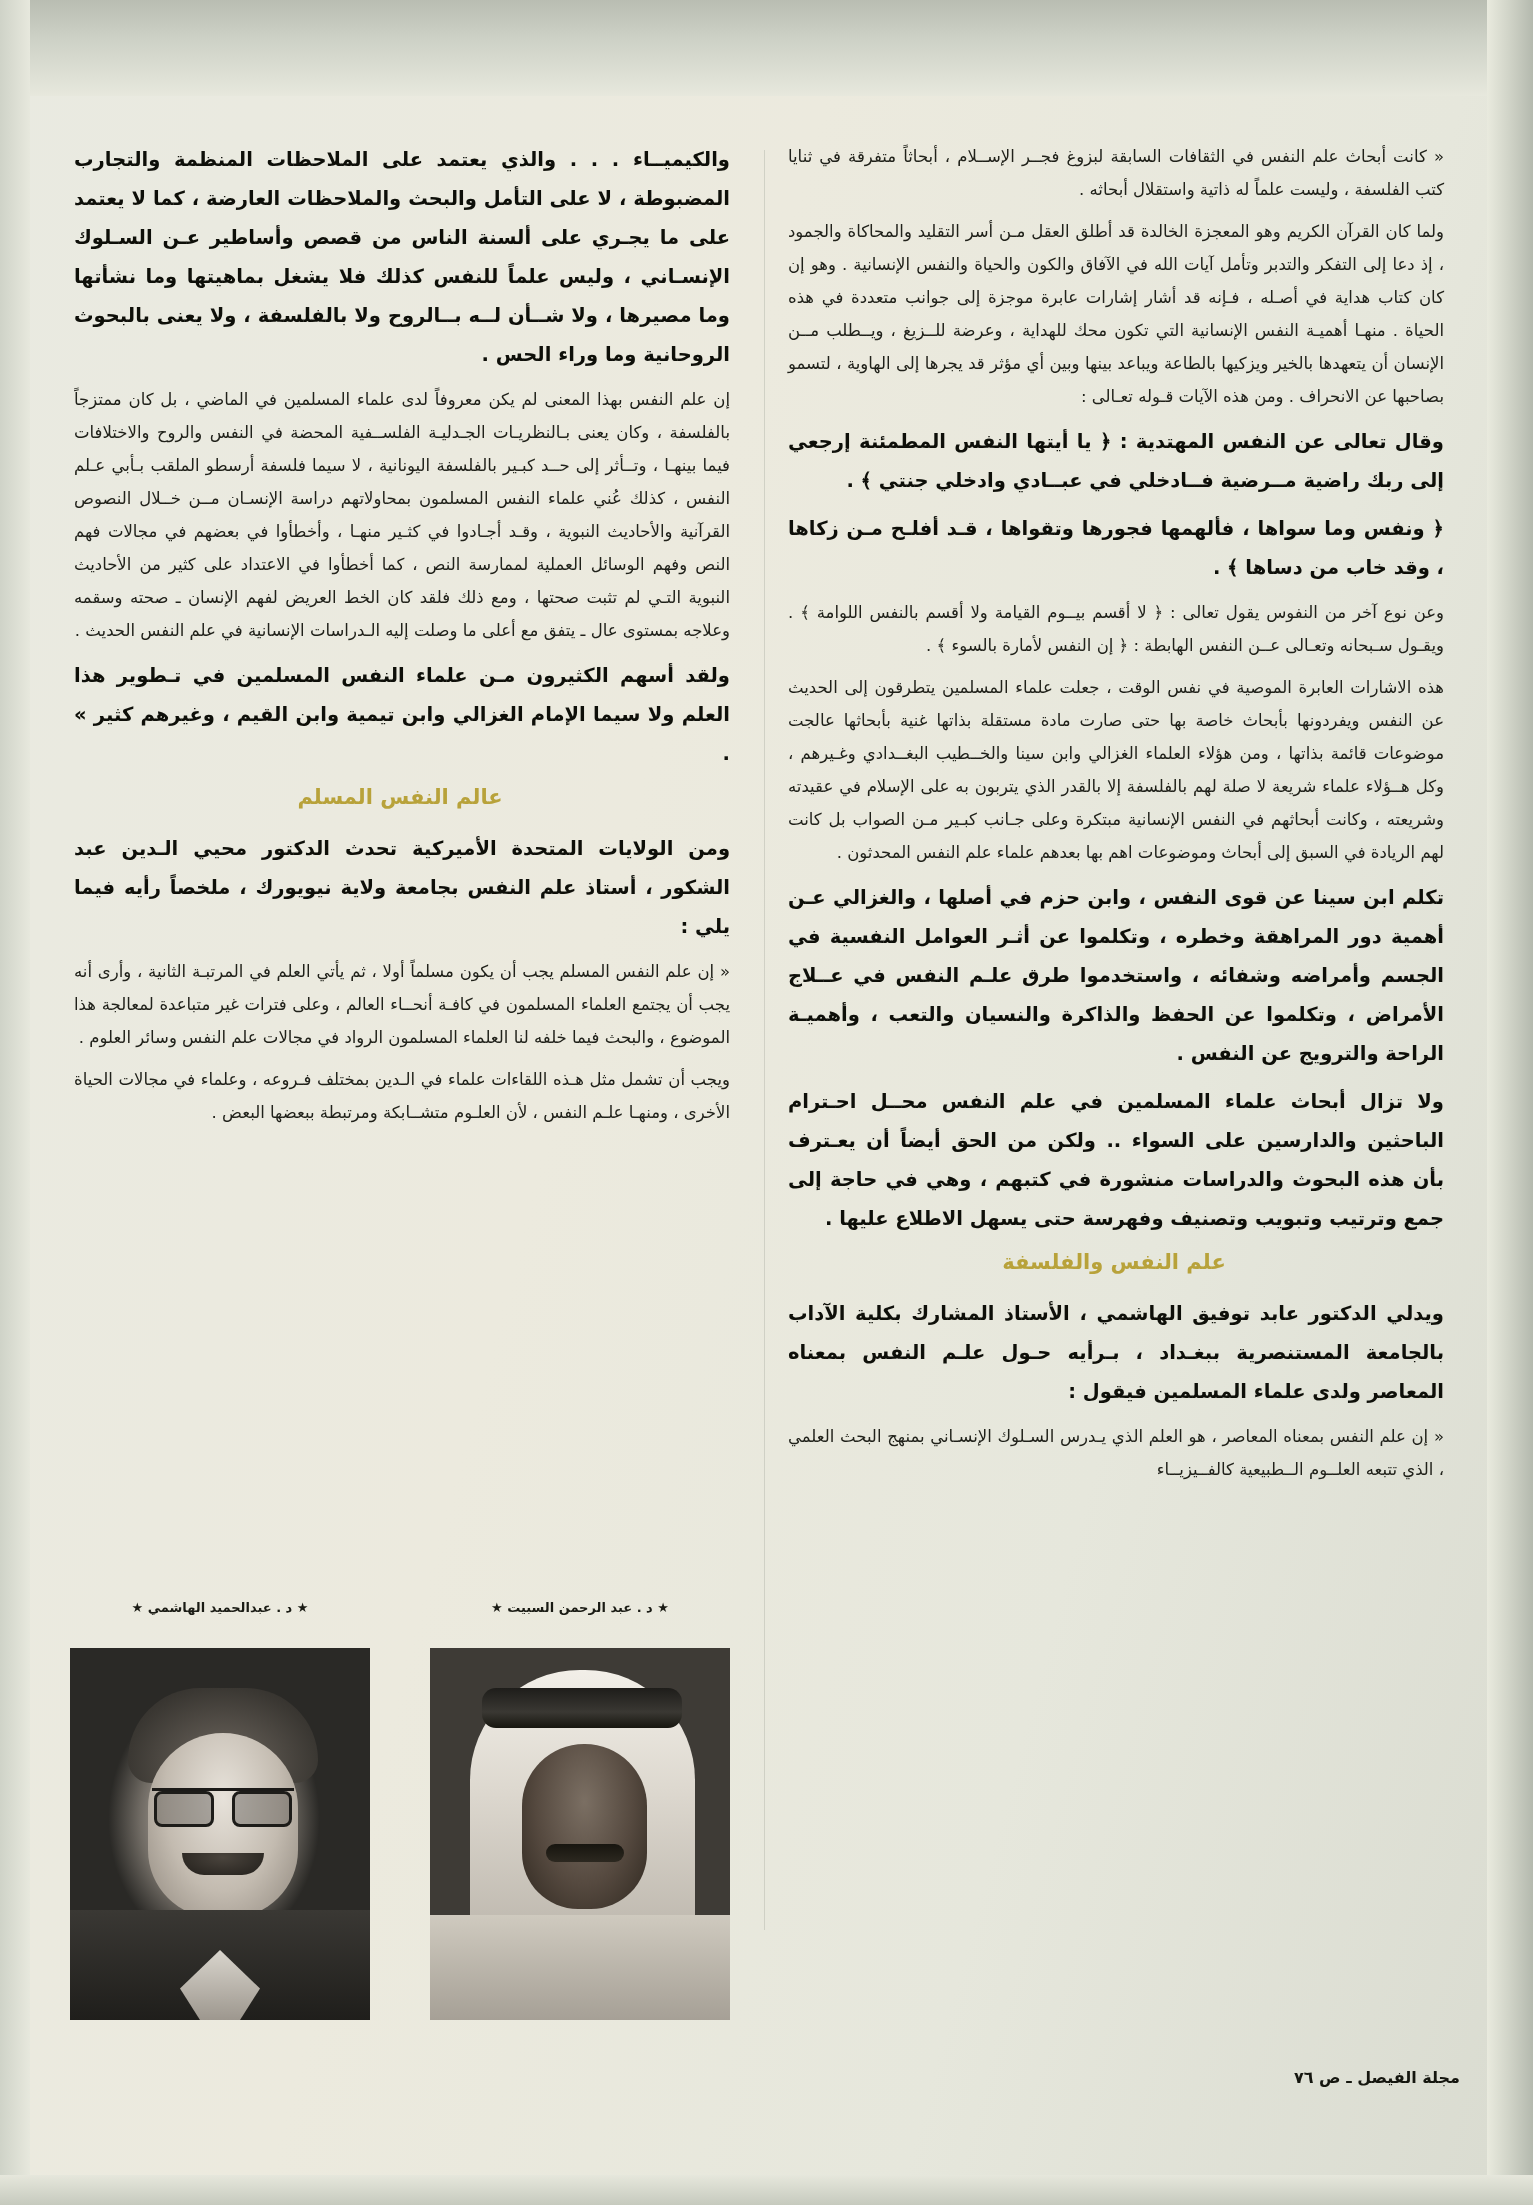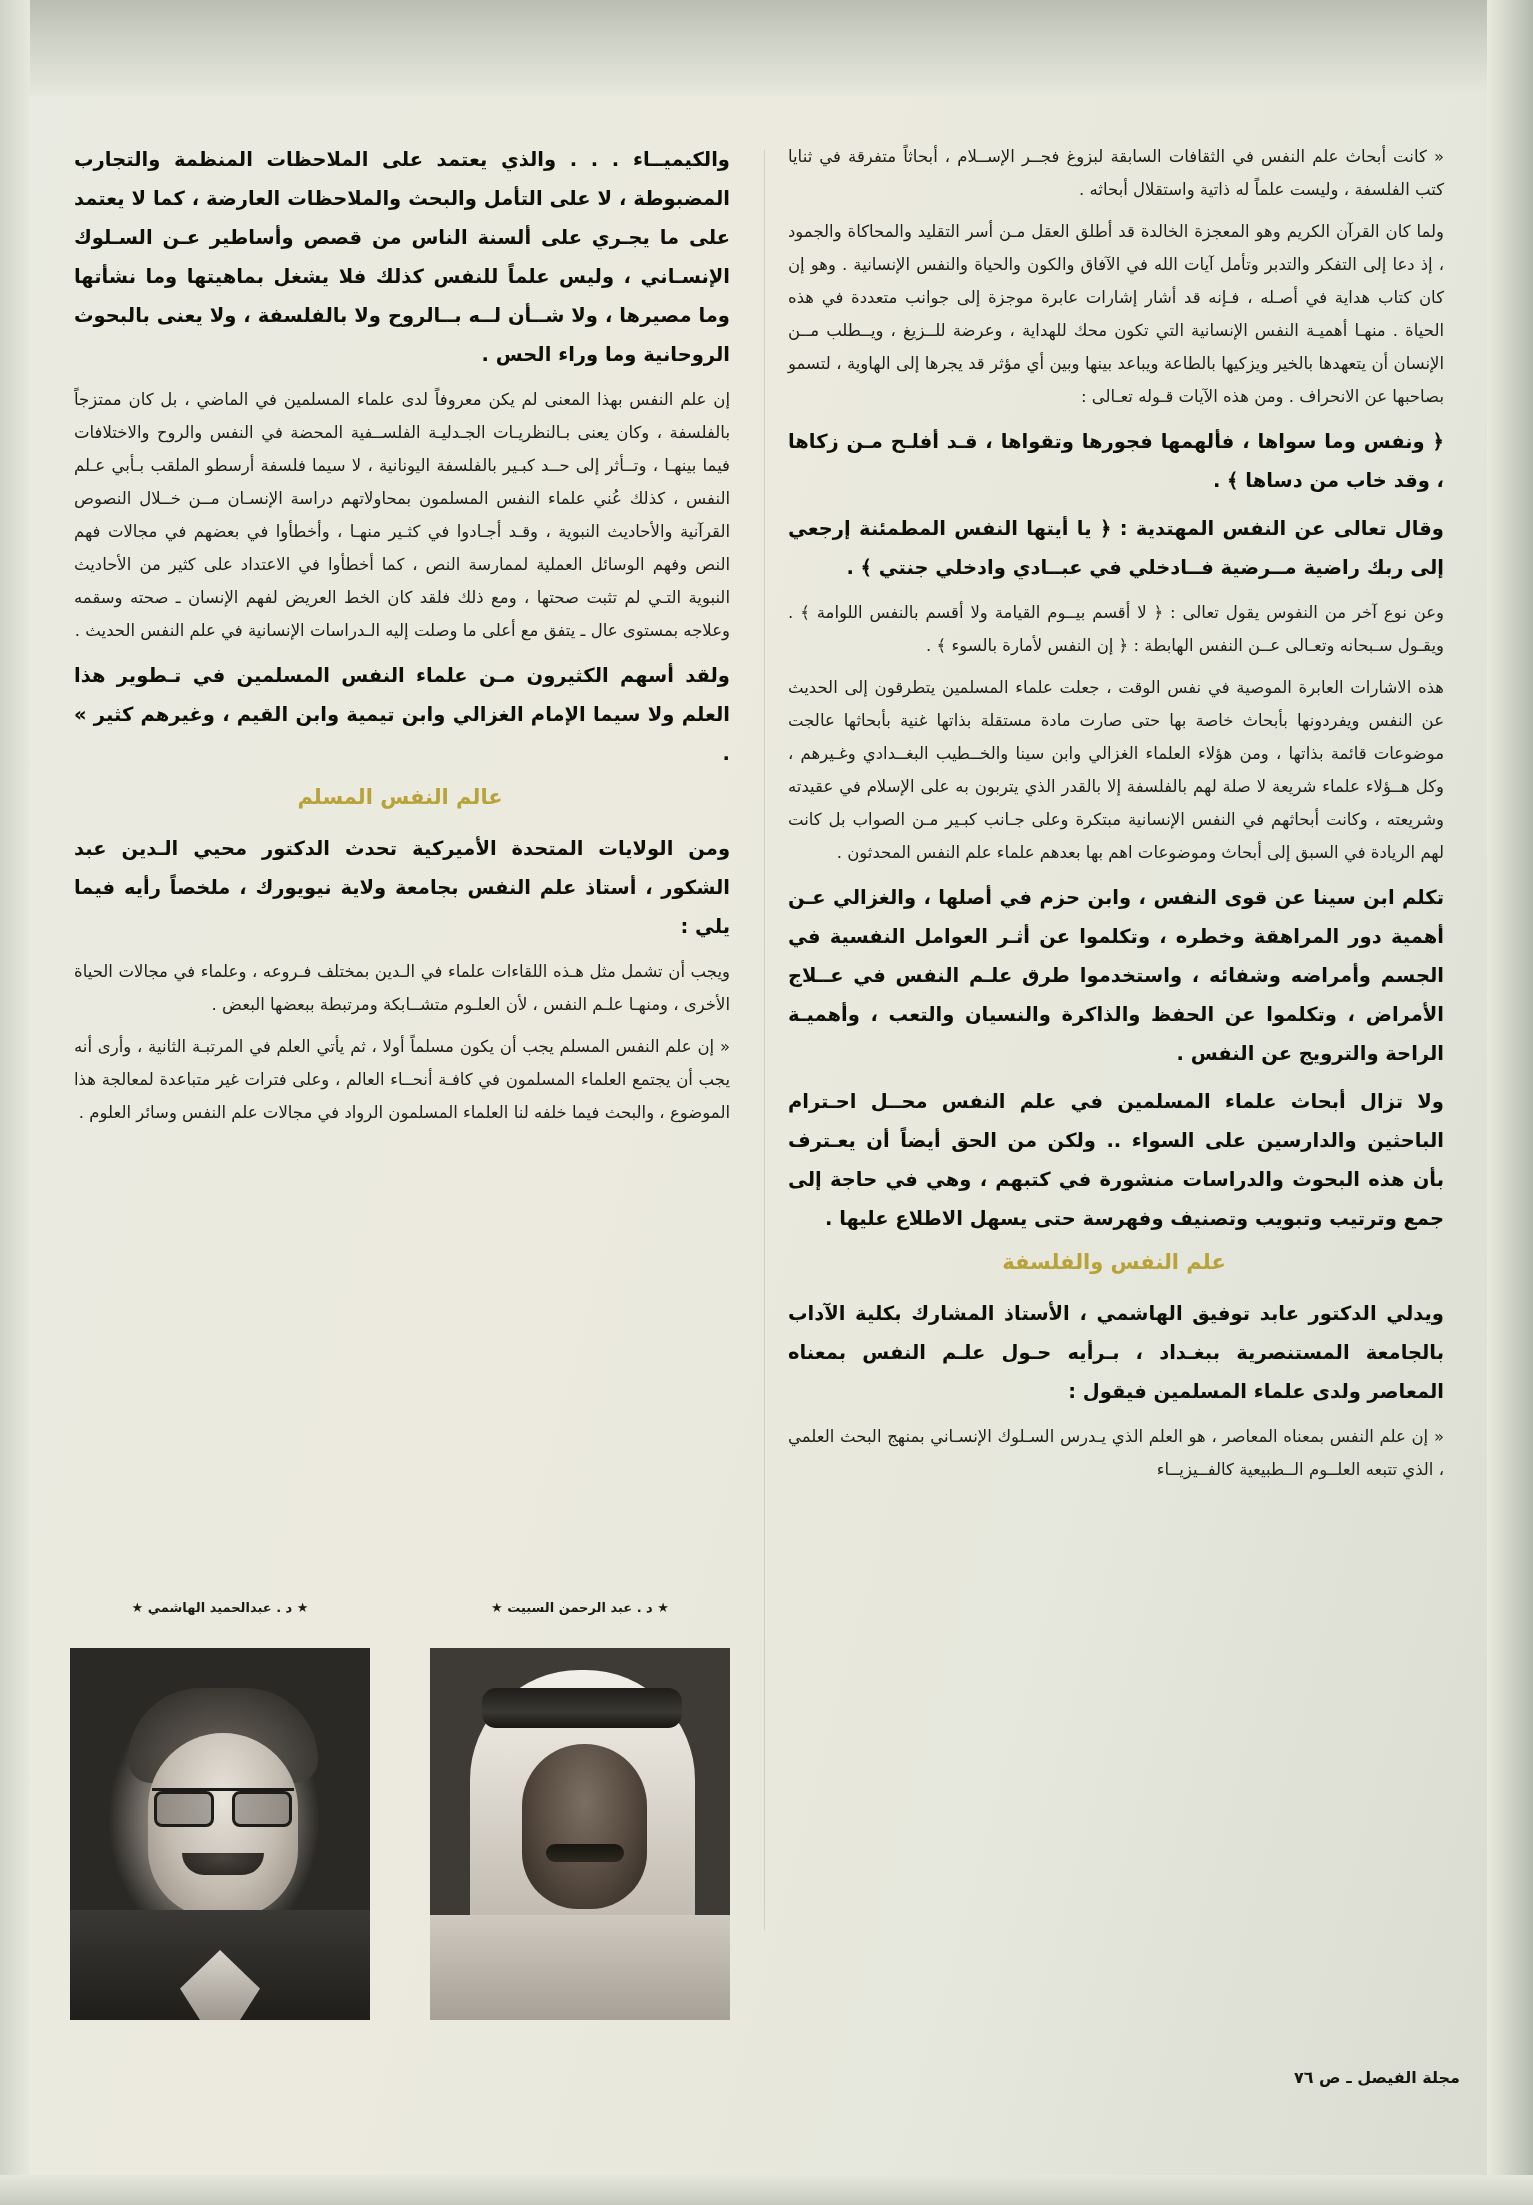--- a/index.html
+++ b/index.html
@@ -231,22 +231,22 @@
   <div class="edge-shadow-left"></div>
   <div class="edge-shadow-right"></div>
   <div class="edge-shadow-bottom"></div>
 
   <div class="page-inner">
     <div class="columns">
 
       <div class="col col-right">
         <p class="body-sm">« كانت أبحاث علم النفس في الثقافات السابقة لبزوغ فجــر الإســلام ، أبحاثاً متفرقة في ثنايا كتب الفلسفة ، وليست علماً له ذاتية واستقلال أبحاثه .</p>
         <p class="body-sm">ولما كان القرآن الكريم وهو المعجزة الخالدة قد أطلق العقل مـن أسر التقليد والمحاكاة والجمود ، إذ دعا إلى التفكر والتدبر وتأمل آيات الله في الآفاق والكون والحياة والنفس الإنسانية . وهو إن كان كتاب هداية في أصـله ، فـإنه قد أشار إشارات عابرة موجزة إلى جوانب متعددة في هذه الحياة . منهـا أهميـة النفس الإنسانية التي تكون محك للهداية ، وعرضة للــزيغ ، ويــطلب مــن الإنسان أن يتعهدها بالخير ويزكيها بالطاعة ويباعد بينها وبين أي مؤثر قد يجرها إلى الهاوية ، لتسمو بصاحبها عن الانحراف . ومن هذه الآيات قـوله تعـالى :</p>
+        <p class="body-lg quote-verse">وقال تعالى عن النفس المهتدية : ﴿ يا أيتها النفس المطمئنة إرجعي إلى ربك راضية مــرضية فــادخلي في عبــادي وادخلي جنتي ﴾ .</p>
         <p class="body-lg quote-verse">﴿ ونفس وما سواها ، فألهمها فجورها وتقواها ، قـد أفلـح مـن زكاها ، وقد خاب من دساها ﴾ .</p>
-        <p class="body-lg quote-verse">وقال تعالى عن النفس المهتدية : ﴿ يا أيتها النفس المطمئنة إرجعي إلى ربك راضية مــرضية فــادخلي في عبــادي وادخلي جنتي ﴾ .</p>
         <p class="body-sm">وعن نوع آخر من النفوس يقول تعالى : ﴿ لا أقسم بيــوم القيامة ولا أقسم بالنفس اللوامة ﴾ . ويقـول سـبحانه وتعـالى عــن النفس الهابطة : ﴿ إن النفس لأمارة بالسوء ﴾ .</p>
         <p class="body-sm">هذه الاشارات العابرة الموصية في نفس الوقت ، جعلت علماء المسلمين يتطرقون إلى الحديث عن النفس ويفردونها بأبحاث خاصة بها حتى صارت مادة مستقلة بذاتها غنية بأبحاثها عالجت موضوعات قائمة بذاتها ، ومن هؤلاء العلماء الغزالي وابن سينا والخــطيب البغــدادي وغـيرهم ، وكل هــؤلاء علماء شريعة لا صلة لهم بالفلسفة إلا بالقدر الذي يتربون به على الإسلام في عقيدته وشريعته ، وكانت أبحاثهم في النفس الإنسانية مبتكرة وعلى جـانب كبـير مـن الصواب بل كانت لهم الريادة في السبق إلى أبحاث وموضوعات اهم بها بعدهم علماء علم النفس المحدثون .</p>
         <p class="body-lg">تكلم ابن سينا عن قوى النفس ، وابن حزم في أصلها ، والغزالي عـن أهمية دور المراهقة وخطره ، وتكلموا عن أثـر العوامل النفسية في الجسم وأمراضه وشفائه ، واستخدموا طرق علـم النفس في عــلاج الأمراض ، وتكلموا عن الحفظ والذاكرة والنسيان والتعب ، وأهميـة الراحة والترويج عن النفس .</p>
         <p class="body-lg">ولا تزال أبحاث علماء المسلمين في علم النفس محــل احـترام الباحثين والدارسين على السواء .. ولكن من الحق أيضاً أن يعـترف بأن هذه البحوث والدراسات منشورة في كتبهم ، وهي في حاجة إلى جمع وترتيب وتبويب وتصنيف وفهرسة حتى يسهل الاطلاع عليها .</p>
 
         <div class="section-head">علم النفس والفلسفة</div>
 
         <p class="body-lg">ويدلي الدكتور عابد توفيق الهاشمي ، الأستاذ المشارك بكلية الآداب بالجامعة المستنصرية ببغـداد ، بـرأيه حـول علـم النفس بمعناه المعاصر ولدى علماء المسلمين فيقول :</p>
         <p class="body-sm">« إن علم النفس بمعناه المعاصر ، هو العلم الذي يـدرس السـلوك الإنسـاني بمنهج البحث العلمي ، الذي تتبعه العلــوم الــطبيعية كالفــيزيــاء</p>
       </div>
@@ -254,22 +254,22 @@
       <div class="divider"></div>
 
       <div class="col col-left">
         <p class="body-lg">والكيميــاء . . . والذي يعتمد على الملاحظات المنظمة والتجارب المضبوطة ، لا على التأمل والبحث والملاحظات العارضة ، كما لا يعتمد على ما يجـري على ألسنة الناس من قصص وأساطير عـن السـلوك الإنسـاني ، وليس علماً للنفس كذلك فلا يشغل بماهيتها وما نشأتها وما مصيرها ، ولا شــأن لــه بــالروح ولا بالفلسفة ، ولا يعنى بالبحوث الروحانية وما وراء الحس .</p>
         <p class="body-sm">إن علم النفس بهذا المعنى لم يكن معروفاً لدى علماء المسلمين في الماضي ، بل كان ممتزجاً بالفلسفة ، وكان يعنى بـالنظريـات الجـدليـة الفلســفية المحضة في النفس والروح والاختلافات فيما بينهـا ، وتــأثر إلى حــد كبـير بالفلسفة اليونانية ، لا سيما فلسفة أرسطو الملقب بـأبي عـلم النفس ، كذلك عُني علماء النفس المسلمون بمحاولاتهم دراسة الإنسـان مــن خــلال النصوص القرآنية والأحاديث النبوية ، وقـد أجـادوا في كثـير منهـا ، وأخطأوا في بعضهم في مجالات فهم النص وفهم الوسائل العملية لممارسة النص ، كما أخطأوا في الاعتداد على كثير من الأحاديث النبوية التـي لم تثبت صحتها ، ومع ذلك فلقد كان الخط العريض لفهم الإنسان ـ صحته وسقمه وعلاجه بمستوى عال ـ يتفق مع أعلى ما وصلت إليه الـدراسات الإنسانية في علم النفس الحديث .</p>
         <p class="body-lg">ولقد أسهم الكثيرون مـن علماء النفس المسلمين في تـطوير هذا العلم ولا سيما الإمام الغزالي وابن تيمية وابن القيم ، وغيرهم كثير » .</p>
 
         <div class="section-head left-head">عالم النفس المسلم</div>
 
         <p class="body-lg">ومن الولايات المتحدة الأميركية تحدث الدكتور محيي الـدين عبد الشكور ، أستاذ علم النفس بجامعة ولاية نيويورك ، ملخصاً رأيه فيما يلي :</p>
+        <p class="body-sm">« إن علم النفس المسلم يجب أن يكون مسلماً أولا ، ثم يأتي العلم في المرتبـة الثانية ، وأرى أنه يجب أن يجتمع العلماء المسلمون في كافـة أنحــاء العالم ، وعلى فترات غير متباعدة لمعالجة هذا الموضوع ، والبحث فيما خلفه لنا العلماء المسلمون الرواد في مجالات علم النفس وسائر العلوم .</p>
         <p class="body-sm">ويجب أن تشمل مثل هـذه اللقاءات علماء في الـدين بمختلف فـروعه ، وعلماء في مجالات الحياة الأخرى ، ومنهـا علـم النفس ، لأن العلـوم متشــابكة ومرتبطة ببعضها البعض .</p>
-        <p class="body-sm">« إن علم النفس المسلم يجب أن يكون مسلماً أولا ، ثم يأتي العلم في المرتبـة الثانية ، وأرى أنه يجب أن يجتمع العلماء المسلمون في كافـة أنحــاء العالم ، وعلى فترات غير متباعدة لمعالجة هذا الموضوع ، والبحث فيما خلفه لنا العلماء المسلمون الرواد في مجالات علم النفس وسائر العلوم .</p>
       </div>
     </div>
 
     <div class="photos">
       <div class="cap cap-right">★ د . عبد الرحمن السبيت ★</div>
       <div class="cap cap-left">★ د . عبدالحميد الهاشمي ★</div>
 
       <div class="photo-box photo-right">
         <div class="pimg p2">
           <div class="ghutra"></div>

